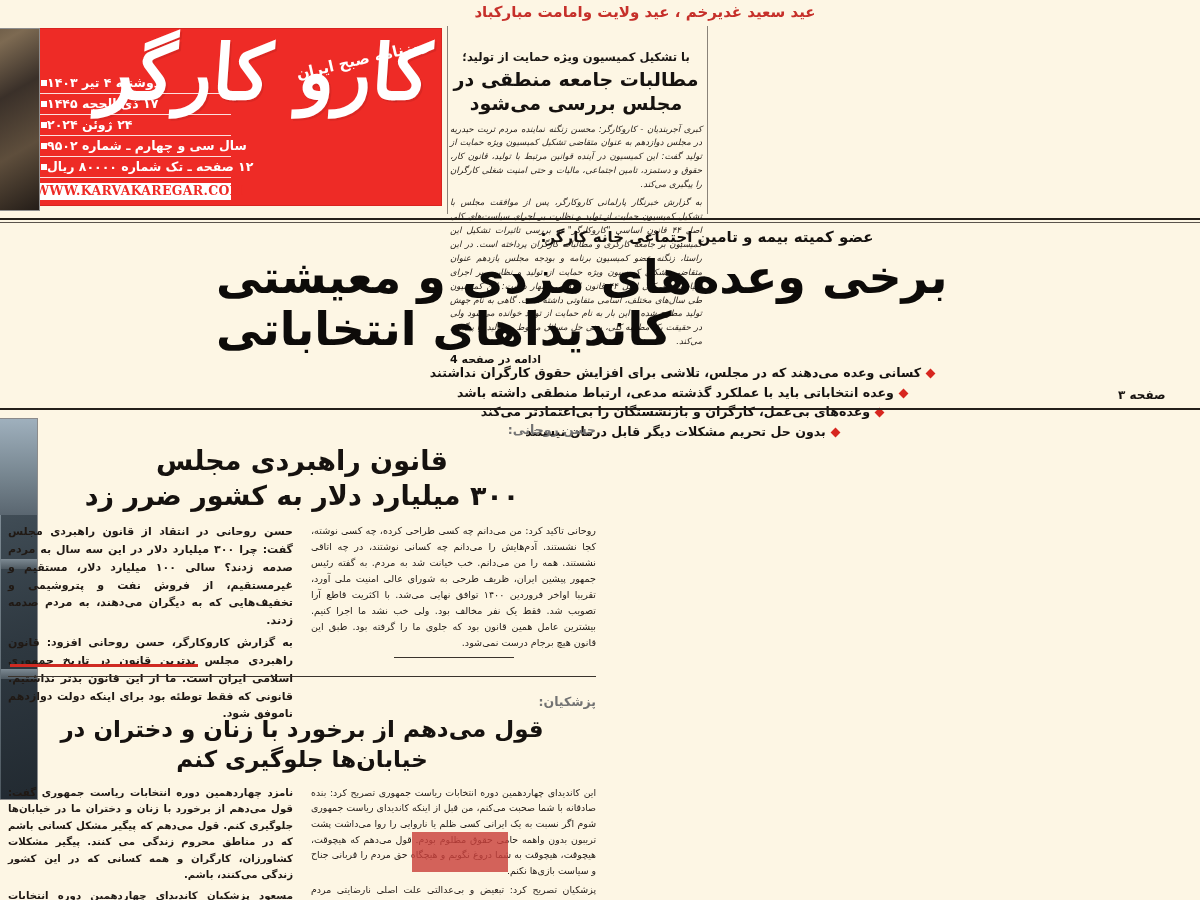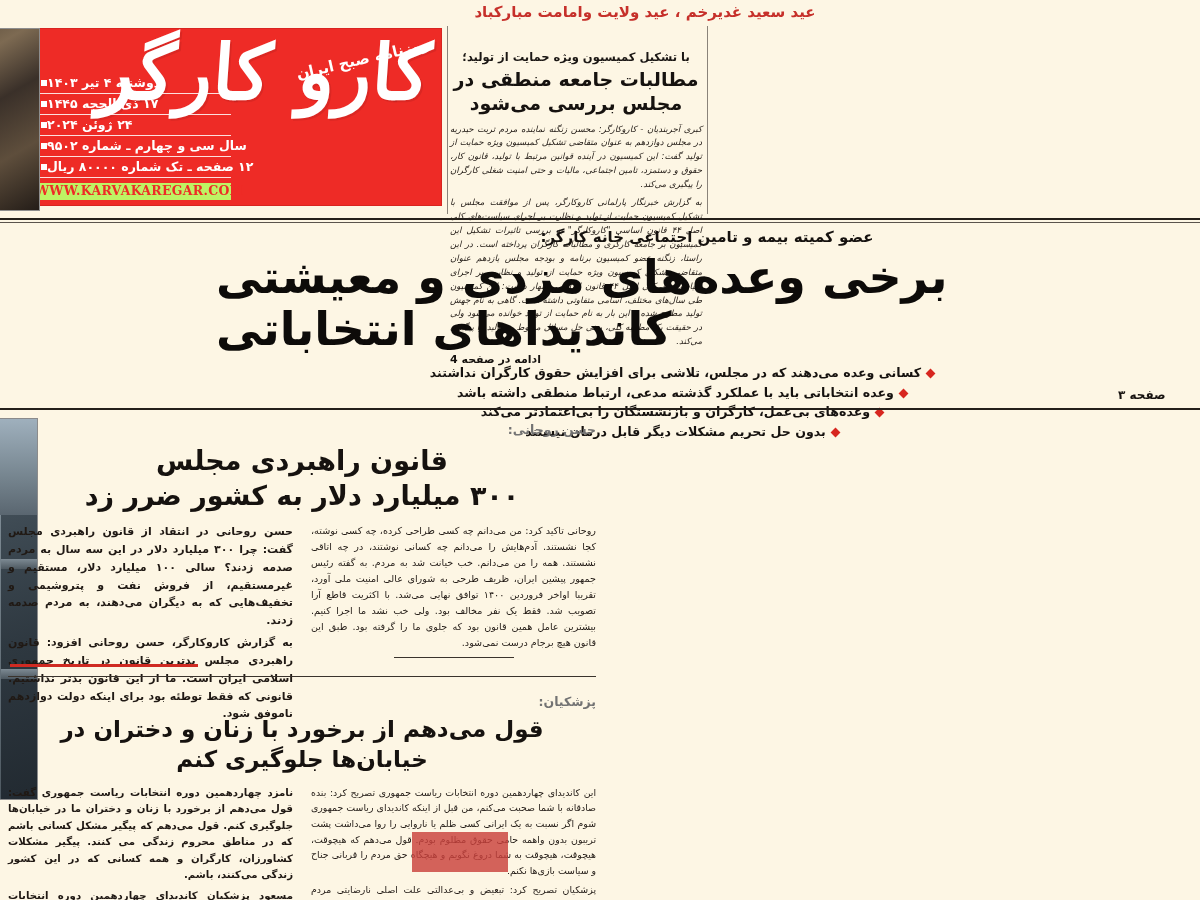--- a/index.html
+++ b/index.html
@@ -53,21 +53,21 @@
     padding:3.5px 0 4px 0;
     white-space:nowrap;
     display:flex;flex-direction:row-reverse;align-items:center;justify-content:flex-start;
   }
   .mast-meta .row:last-of-type{border-bottom:none;}
   .sq{
     display:inline-block;width:6px;height:6px;background:#fff;
     margin-left:6px;flex:0 0 auto;
   }
   .mast-url{
-    margin-top:5px;background:#bef264;color:#ee2b26;
+    margin-top:5px;background:#ffffff;color:#ee2b26;
     font-family:"DejaVu Serif","Liberation Serif",serif;
     font-weight:bold;font-size:12.5px;text-align:center;
     padding:2px 0;direction:ltr;letter-spacing:.3px;
   }
 
   
   .photo1{
     position:absolute;top:28px;right:1160px;width:295px;height:183px;
     border:1px solid #8d8d8d;box-sizing:border-box;overflow:hidden;
     background:linear-gradient(150deg,#2b2520 0%,#4a3f33 28%,#7d6a52 46%,#3a3029 62%,#5e4e3c 80%,#241d18 100%);

